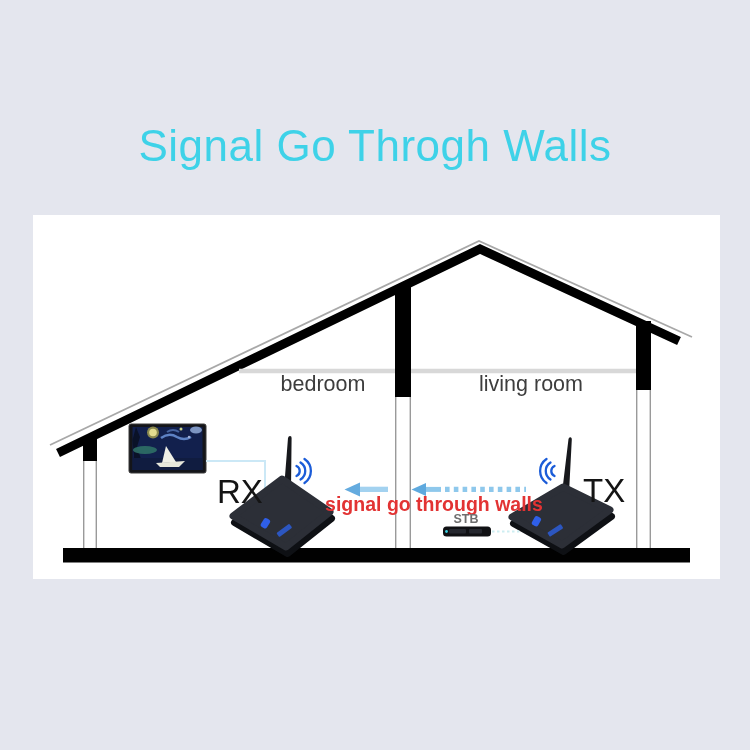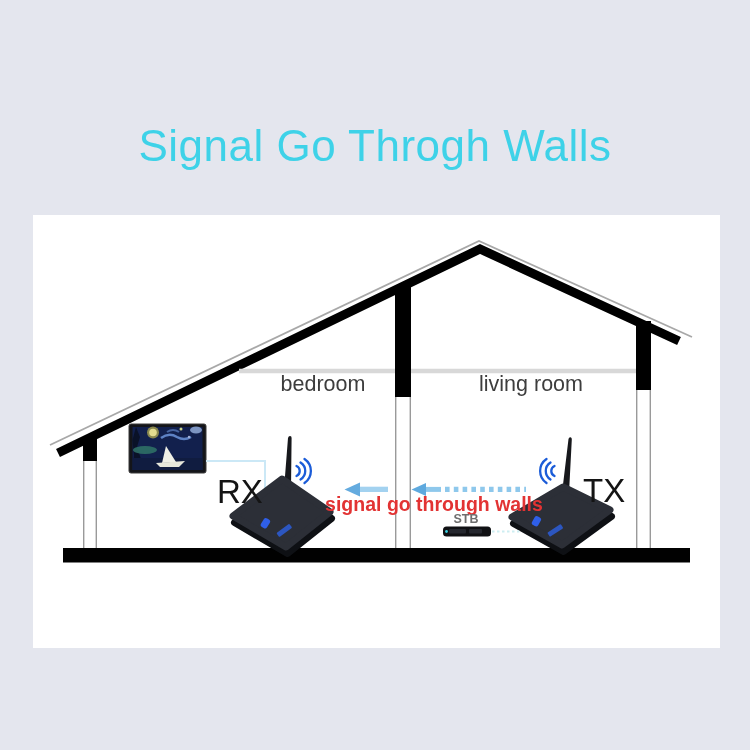--- a/index.html
+++ b/index.html
@@ -7,21 +7,21 @@
     width:750px;height:750px;position:relative;overflow:hidden;
     background:#e4e6ee;
     font-family:"Liberation Sans", sans-serif;
   }
   .title{
     position:absolute;left:0;top:121px;width:750px;
     text-align:center;font-size:44px;letter-spacing:0.5px;
     color:#3ed2e8;font-weight:400;
   }
   .canvas{
-    position:absolute;left:33px;top:215px;width:687px;height:433px;
+    position:absolute;left:33px;top:215px;width:687px;height:364px;
     background:#ffffff;
   }
   .canvas svg{display:block;}
   text{font-family:"Liberation Sans", sans-serif;}
   .room-label{fill:#3d3d3d;font-size:21.5px;}
   .device-label{fill:#141414;font-size:33px;}
   .caption-label{fill:#e23333;font-size:19.5px;font-weight:bold;}
   .stb-label{fill:#6e6e6e;font-size:12.5px;font-weight:bold;}
 </style>
 </head>

